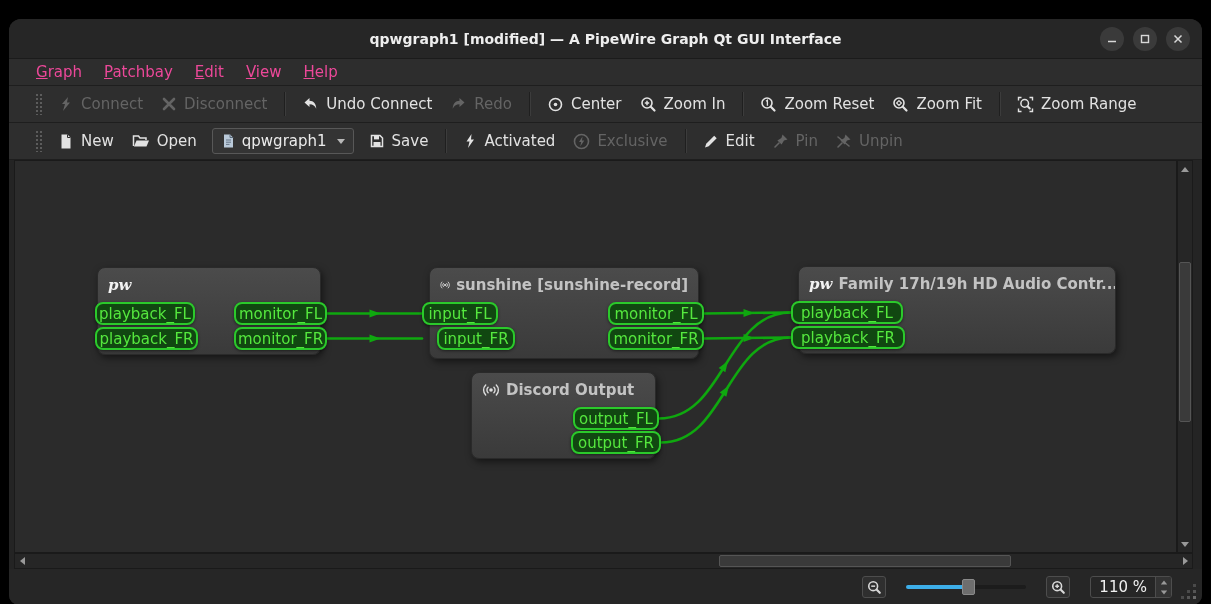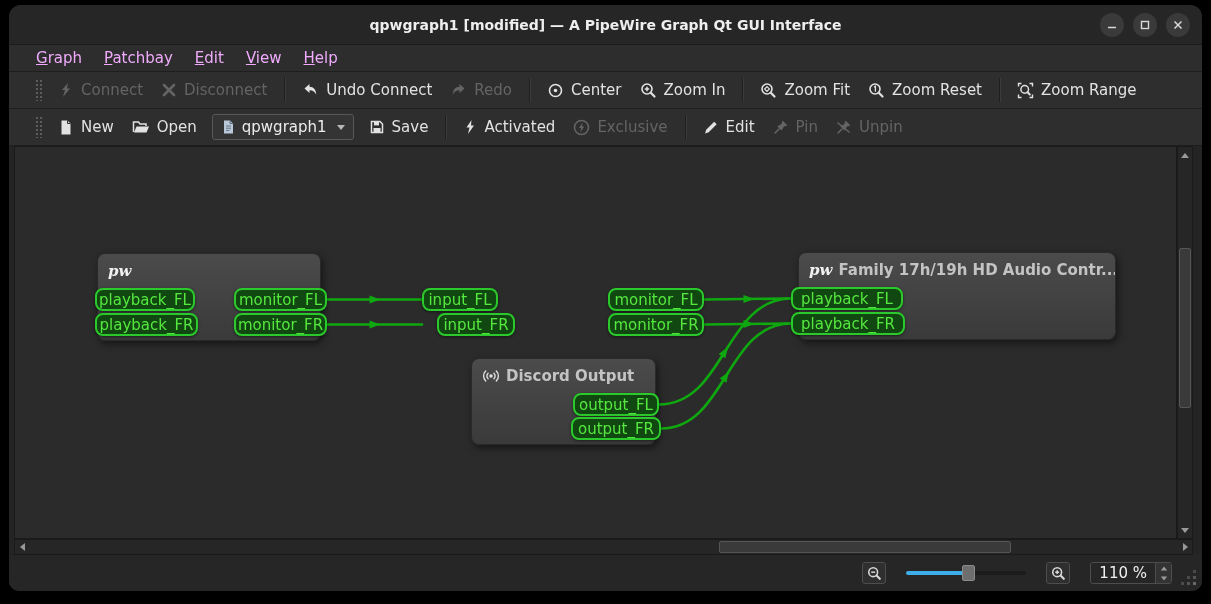--- a/index.html
+++ b/index.html
@@ -1,33 +1,33 @@
 <!DOCTYPE html>
 <html><head>
 <meta charset="utf-8">
 <style>
   * { margin:0; padding:0; box-sizing:border-box; }
   html,body { width:1211px; height:604px; background:#000; font-family:"DejaVu Sans", sans-serif; overflow:hidden; }
 
-  .window { position:absolute; left:9px; top:5px; width:1193px; height:586px;
+  .window { position:absolute; left:9px; top:19px; width:1193px; height:586px;
             background:#242424; border-radius:12px 12px 10px 10px; overflow:hidden; }
 
   
   .titlebar { position:relative; height:40px; background:#262626; border-bottom:1px solid #1b1b1b;
               display:flex; align-items:center; justify-content:center; }
   .titlebar .title { font-size:14px; font-weight:bold; color:#eeeeee; }
   .winbtns { position:absolute; right:12px; top:8px; display:flex; gap:9px; }
   .winbtn { width:24px; height:24px; border-radius:50%; background:#3a3a3a; display:flex;
             align-items:center; justify-content:center; color:#d8d8d8; }
   .winbtn svg { display:block; }
 
   
   .menubar { height:27px; background:#2d2d2d; border-bottom:1px solid #1e1e1e;
              display:flex; align-items:center; padding-left:16px; }
-  .menu-item { display:inline-block; padding:3px 11px; font-size:15px; color:#f0abfc; }
+  .menu-item { display:inline-block; padding:3px 11px; font-size:15px; color:#ec4899; }
   .menu-item::first-letter { text-decoration:underline; }
 
   
   .toolbar { height:37px; background:#2e2e2e; border-bottom:1px solid #1e1e1e;
              display:flex; align-items:center; padding-left:20px; }
   .handle { width:7px; height:22px; margin:0 7px 0 6px;
             background-image:radial-gradient(circle,#5c5c5c 1px,transparent 1.4px);
             background-size:4px 4px; }
   .sep { width:1px; height:24px; background:#1f1f1f; box-shadow:1px 0 0 #3c3c3c; margin:0 8px; }
   .tbtn { display:inline-flex; align-items:center; gap:7px; padding:5px 9px; font-size:15px;
@@ -167,31 +167,31 @@
         </svg>
       <span>Zoom In</span>
     </div>
 
     <div class="sep"></div>
 
     <div class="tbtn">
       <svg width="17" height="17" viewBox="0 0 17 17">
           <circle cx="7" cy="7" r="5" fill="none" stroke="currentColor" stroke-width="1.6"></circle>
           <path d="M10.8 10.8 L14.5 14.5" stroke="currentColor" stroke-width="2.2" stroke-linecap="round"></path>
-          <path d="M7 4.6 L9.4 7 L7 9.4 L4.6 7 Z" fill="none" stroke="currentColor" stroke-width="1.2"></path>
-        </svg>
-      <span>Zoom Fit</span>
+          <path d="M6 5.3 L7.4 4.3 V9.8" fill="none" stroke="currentColor" stroke-width="1.3"></path>
+        </svg>
+      <span>Zoom Reset</span>
     </div>
     <div class="tbtn">
       <svg width="17" height="17" viewBox="0 0 17 17">
           <circle cx="7" cy="7" r="5" fill="none" stroke="currentColor" stroke-width="1.6"></circle>
           <path d="M10.8 10.8 L14.5 14.5" stroke="currentColor" stroke-width="2.2" stroke-linecap="round"></path>
-          <path d="M6 5.3 L7.4 4.3 V9.8" fill="none" stroke="currentColor" stroke-width="1.3"></path>
-        </svg>
-      <span>Zoom Reset</span>
+          <path d="M7 4.6 L9.4 7 L7 9.4 L4.6 7 Z" fill="none" stroke="currentColor" stroke-width="1.2"></path>
+        </svg>
+      <span>Zoom Fit</span>
     </div>
 
     <div class="sep"></div>
 
     <div class="tbtn">
       <svg width="17" height="17" viewBox="0 0 17 17">
           <path d="M1.5 4.5 V1.5 H4.5 M12.5 1.5 H15.5 V4.5 M15.5 12.5 V15.5 H12.5 M4.5 15.5 H1.5 V12.5" fill="none" stroke="currentColor" stroke-width="1.4"></path>
           <circle cx="7.7" cy="7.4" r="3.8" fill="none" stroke="currentColor" stroke-width="1.5"></circle>
           <path d="M10.5 10.2 L12.8 12.5" stroke="currentColor" stroke-width="2" stroke-linecap="round"></path>
         </svg>
@@ -277,20 +277,29 @@
   </div>
 
   <div class="canvas">
 
     <div class="node" style="left:82px; top:106px; width:224px; height:88px;">
       <div class="node-title">
         <span class="pw-glyph">pw</span>
       </div>
     </div>
 
+    <div class="node" style="left:414px; top:106px; width:270px; height:92px;">
+      <div class="node-title">
+        <svg width="18" height="16" viewBox="0 0 17 16">
+            <circle cx="8.5" cy="8" r="1.8" fill="#dedede"></circle>
+            <path d="M5.6 5.2 A3.9 3.9 0 0 0 5.6 10.8 M3.2 3 A7 7 0 0 0 3.2 13 M11.4 5.2 A3.9 3.9 0 0 1 11.4 10.8 M13.8 3 A7 7 0 0 1 13.8 13" fill="none" stroke="#dedede" stroke-width="1.4" stroke-linecap="round"></path>
+          </svg>
+        <span>sunshine [sunshine-record]</span>
+      </div>
+    </div>
 
     <div class="node" style="left:783px; top:105px; width:318px; height:88px;">
       <div class="node-title">
         <span class="pw-glyph">pw</span>
         <span>Family 17h/19h HD Audio Contr...</span>
       </div>
     </div>
 
     <div class="node" style="left:456px; top:211px; width:185px; height:87px;">
       <div class="node-title">

